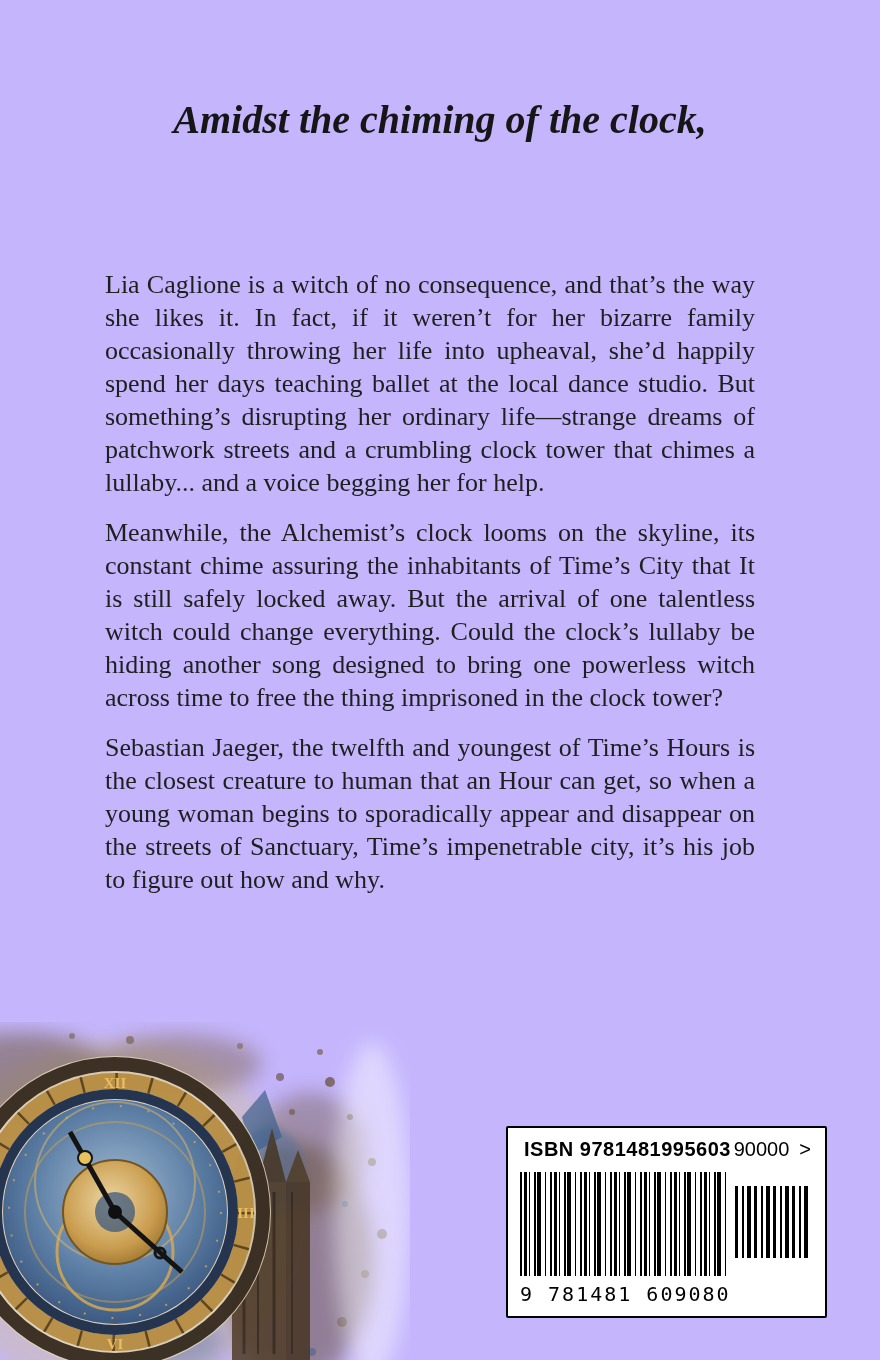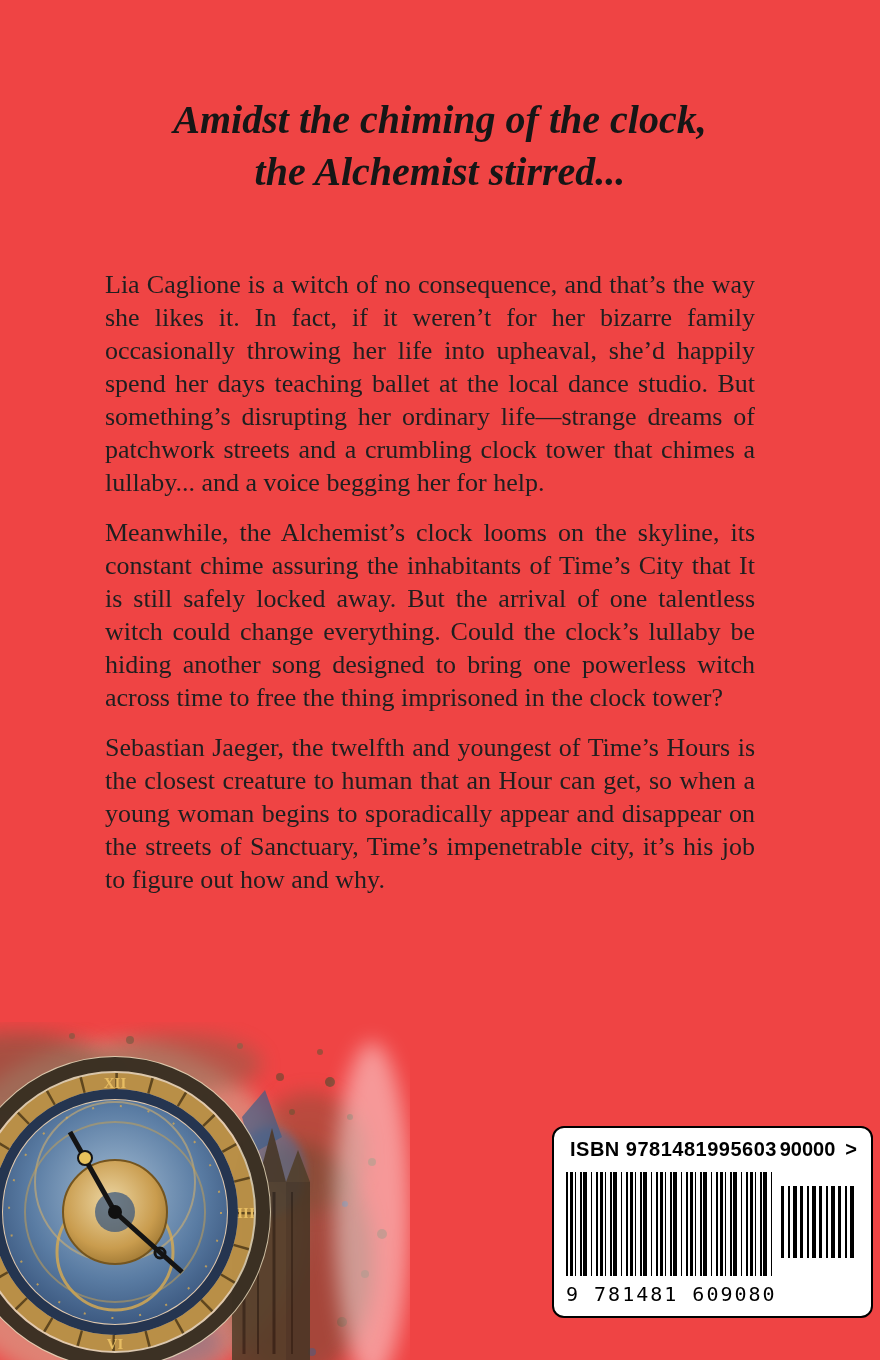--- a/index.html
+++ b/index.html
@@ -1,21 +1,21 @@
 <!DOCTYPE html>
 <html><head>
 <meta charset="utf-8">
 <style>
   * { margin: 0; padding: 0; box-sizing: border-box; }
   html, body { background: #ffffff; }
   .page {
     position: relative;
     width: 880px;
     height: 1360px;
-    background: #ef4444;
+    background: #c4b5fd;
     overflow: hidden;
     font-family: "Liberation Serif", "DejaVu Serif", serif;
     color: #1c1c1c;
   }
 
   
   .tagline {
     position: absolute;
     top: 94px;
     left: 0;
@@ -52,39 +52,38 @@
 
   
   .barcode-box {
     position: absolute;
     left: 506px;
     top: 1126px;
     width: 321px;
     height: 192px;
     background: #ffffff;
     border: 2px solid #000000;
-    border-radius: 12px;
+    border-radius: 2px;
     font-family: "Liberation Sans", "DejaVu Sans", sans-serif;
-    margin-left: 46px;
   }
   .isbn-label {
     position: absolute;
     top: 10px;
     left: 16px;
     font-size: 20px;
     font-weight: 700;
     letter-spacing: 0.5px;
     color: #000;
   }
   .price {
     position: absolute;
     top: 10px;
     right: 14px;
     font-size: 20px;
-    font-weight: 700;
+    font-weight: 400;
     color: #000;
   }
   .price .arrow { margin-left: 10px; }
   .bars {
     background-image: repeating-linear-gradient(90deg,
       #000 0px, #000 2px, #fff 2px, #fff 4px,
       #000 4px, #000 7px, #fff 7px, #fff 9px,
       #000 9px, #000 10px, #fff 10px, #fff 14px,
       #000 14px, #000 16px, #fff 16px, #fff 17px,
       #000 17px, #000 21px, #fff 21px, #fff 25px,
@@ -121,21 +120,21 @@
     letter-spacing: 2px;
     color: #000;
     white-space: nowrap;
   }
 </style>
 </head>
 <body>
 
 <div class="page">
 
-  <h1 class="tagline"><span>Amidst the chiming of the clock,</span><br><span>the Alchemist stirred...</span></h1>
+  <h1 class="tagline"><span>Amidst the chiming of the clock,</span><br></h1>
 
   <div class="synopsis">
     <p>Lia Caglione is a witch of no consequence, and that’s the way she likes it. In fact, if it weren’t for her bizarre family occasionally throwing her life into upheaval, she’d happily spend her days teaching ballet at the local dance studio. But something’s disrupting her ordinary life—strange dreams of patchwork streets and a crumbling clock tower that chimes a lullaby... and a voice begging her for help.</p>
     <p>Meanwhile, the Alchemist’s clock looms on the skyline, its constant chime assuring the inhabitants of Time’s City that It is still safely locked away. But the arrival of one talentless witch could change everything. Could the clock’s lullaby be hiding another song designed to bring one powerless witch across time to free the thing imprisoned in the clock tower?</p>
     <p>Sebastian Jaeger, the twelfth and youngest of Time’s Hours is the closest creature to human that an Hour can get, so when a young woman begins to sporadically appear and disappear on the streets of Sanctuary, Time’s impenetrable city, it’s his job to figure out how and why.</p>
   </div>
 
   <div class="clock-art">
     <svg viewBox="0 0 430 338" width="430" height="338">
       <defs>

